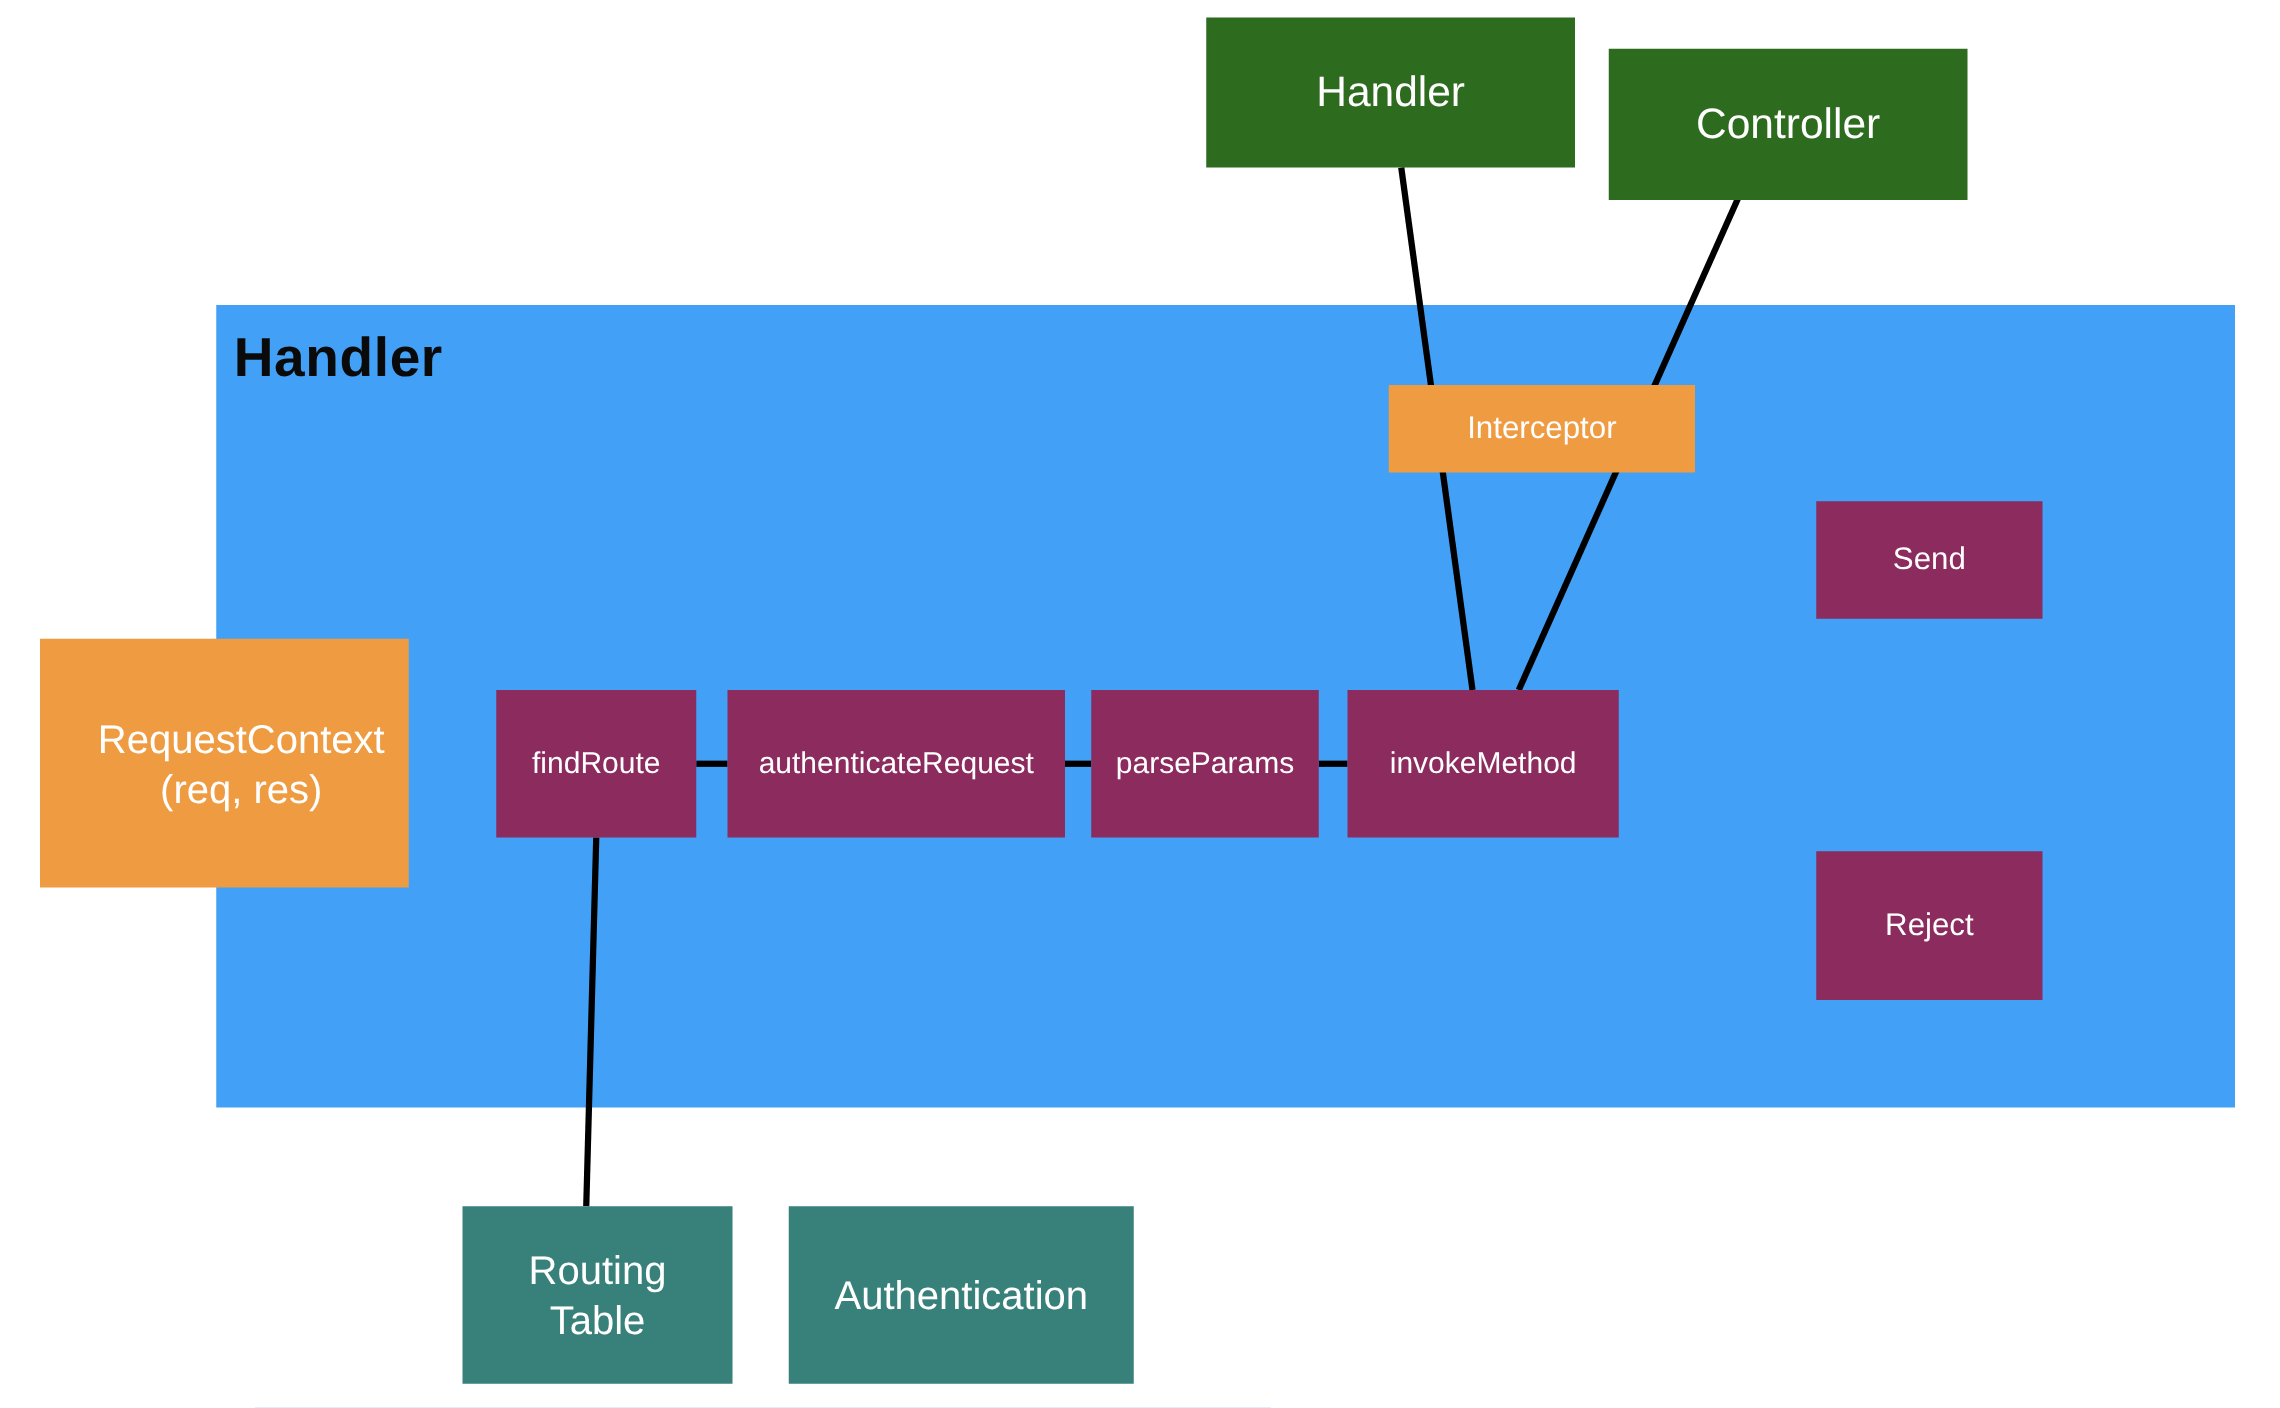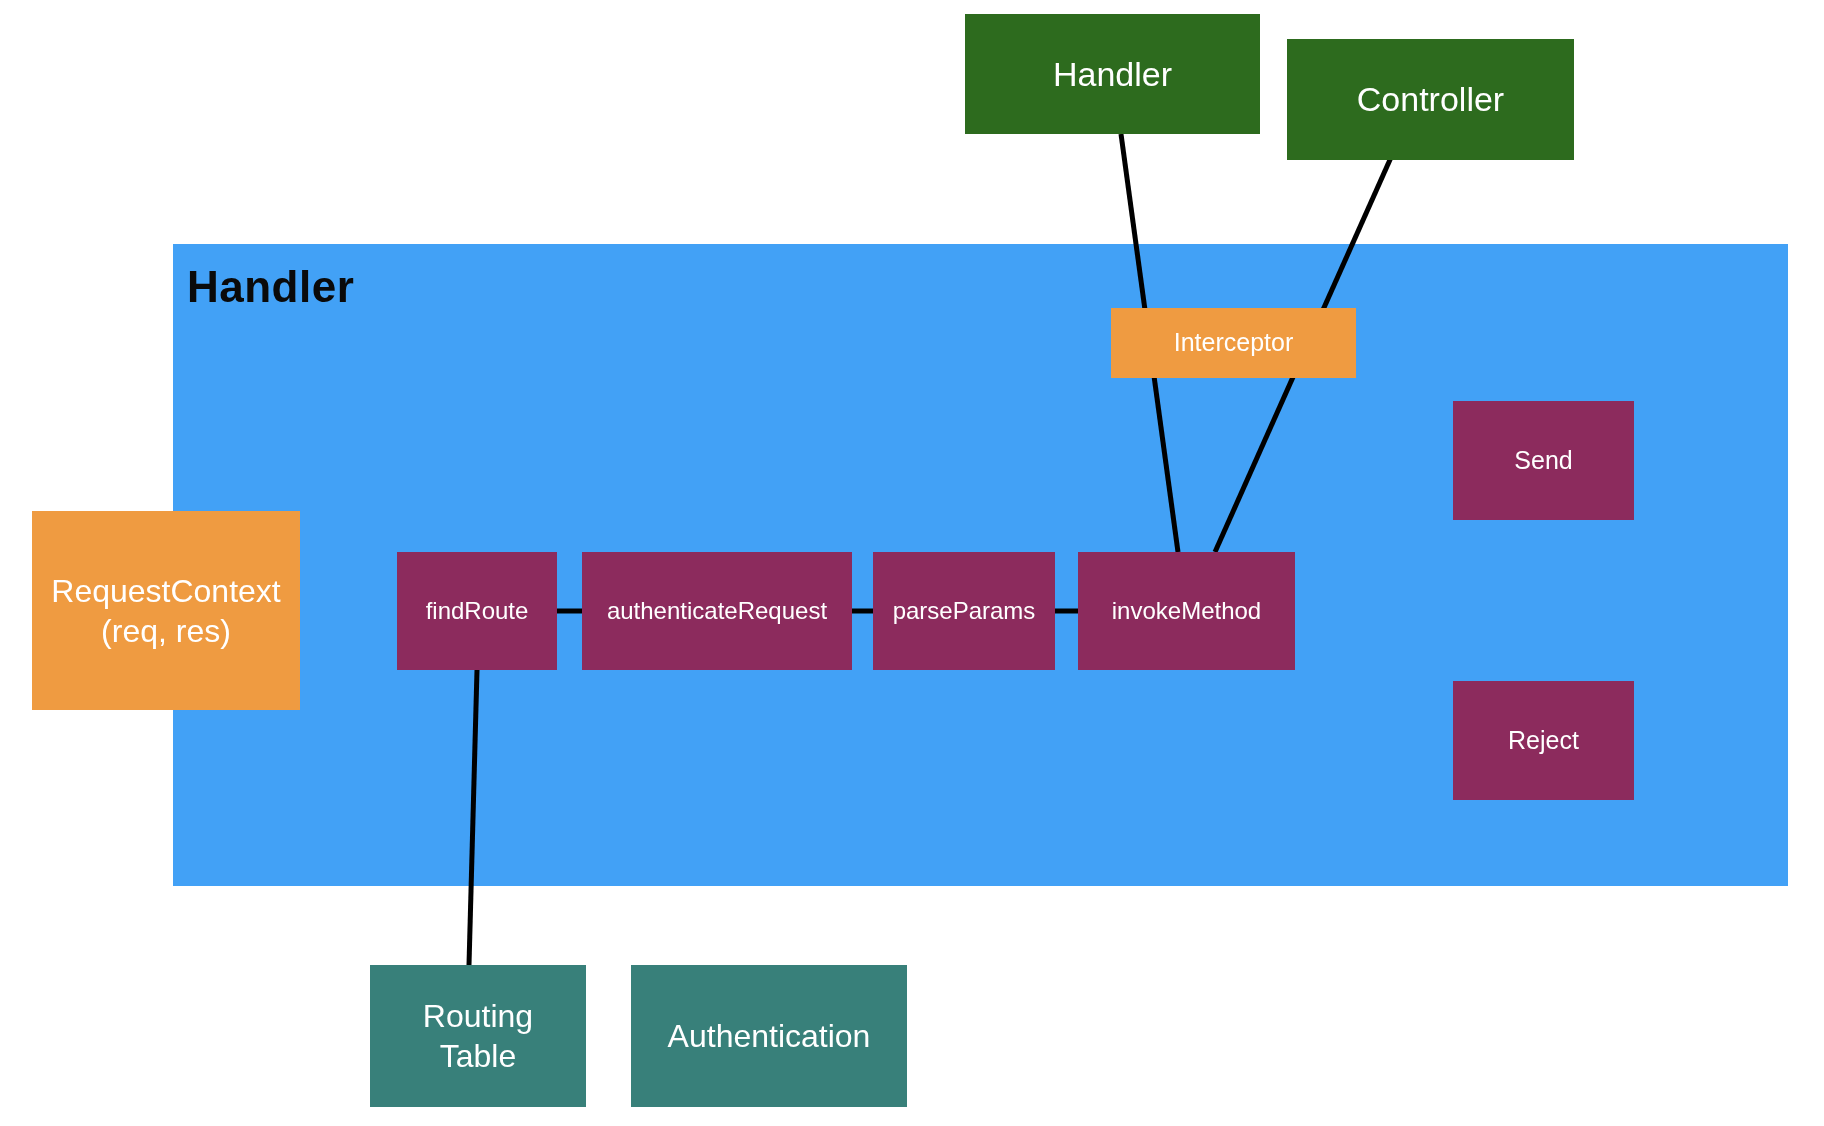--- a/index.html
+++ b/index.html
@@ -74,41 +74,41 @@
     <span>Handler</span>
   </div>
   <div class="node green" style="left:1287px; top:14px; width:287px; height:121px; font-size:34px;margin-top:25px;">
     <span>Controller</span>
   </div>
 
   <div class="node orange" style="left:1111px; top:308px; width:245px; height:70px; font-size:25px;">
     <span>Interceptor</span>
   </div>
 
-  <div class="node orange" style="left:32px; top:511px; width:268px; height:199px; font-size:32px;">
+  <div class="node orange" style="left:32px; top:511px; width:268px; height:199px; font-size:32px;padding-left:27px;">
     <div>
       <div>RequestContext</div>
       <div>(req, res)</div>
     </div>
   </div>
 
   <div class="node maroon" style="left:397px; top:552px; width:160px; height:118px; font-size:24px;">
     <span>findRoute</span>
   </div>
   <div class="node maroon" style="left:582px; top:552px; width:270px; height:118px; font-size:24px;">
     <span>authenticateRequest</span>
   </div>
   <div class="node maroon" style="left:873px; top:552px; width:182px; height:118px; font-size:24px;">
     <span>parseParams</span>
   </div>
   <div class="node maroon" style="left:1078px; top:552px; width:217px; height:118px; font-size:24px;">
     <span>invokeMethod</span>
   </div>
 
-  <div class="node maroon" style="left:1453px; top:401px; width:181px; height:119px; font-size:25px;">
+  <div class="node maroon" style="left:1453px; top:401px; width:181px; height:94px; font-size:25px;">
     <span>Send</span>
   </div>
   <div class="node teal" style="left:370px; top:965px; width:216px; height:142px; font-size:32px;">
     <span class="wrap-narrow">Routing Table</span>
   </div>
 
   <div class="node maroon" style="left:1453px; top:681px; width:181px; height:119px; font-size:25px;">
     <span>Reject</span>
   </div>
   <div class="node teal" style="left:631px; top:965px; width:276px; height:142px; font-size:32px;">

